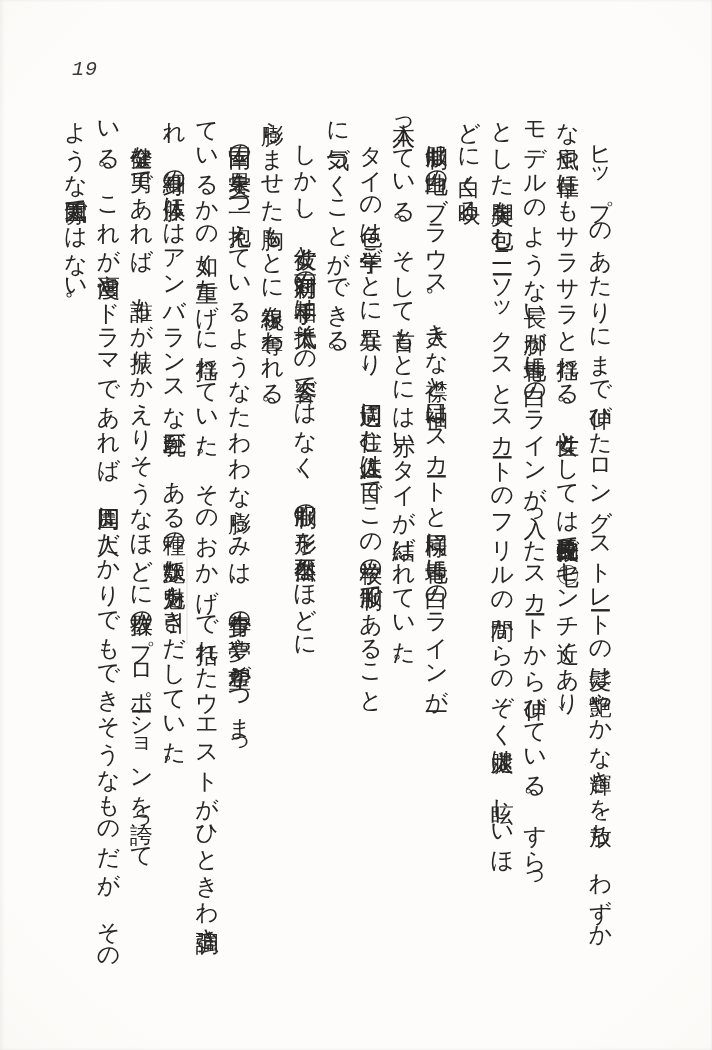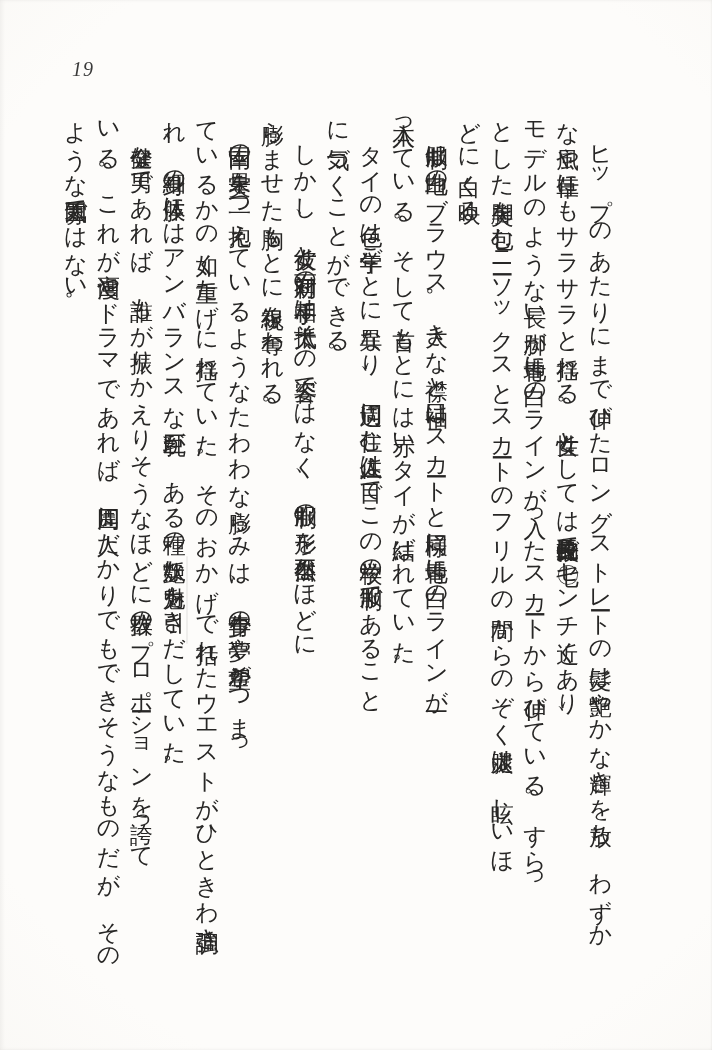--- a/index.html
+++ b/index.html
@@ -15,21 +15,21 @@
     background:
       radial-gradient(ellipse 120% 100% at 52% 48%, #fdfcfa 55%, #f6f4f0 88%, #eeece7 100%);
     box-shadow: inset 2px 0 4px rgba(0,0,0,0.05), inset -1px 0 2px rgba(0,0,0,0.04);
     overflow: hidden;
     font-family: "DejaVu Serif", serif;
   }
   .page-number {
     position: absolute;
     top: 58px;
     left: 72px;
-    font-family: Liberation Serif, serif;
+    font-family: Liberation Mono, monospace;
     font-style: italic;
     font-size: 20px;
     letter-spacing: 1px;
     color: #3a3a3a;
   }
   .text-block {
     position: absolute;
     top: 106px;
     right: 95px;
     width: 558px;

